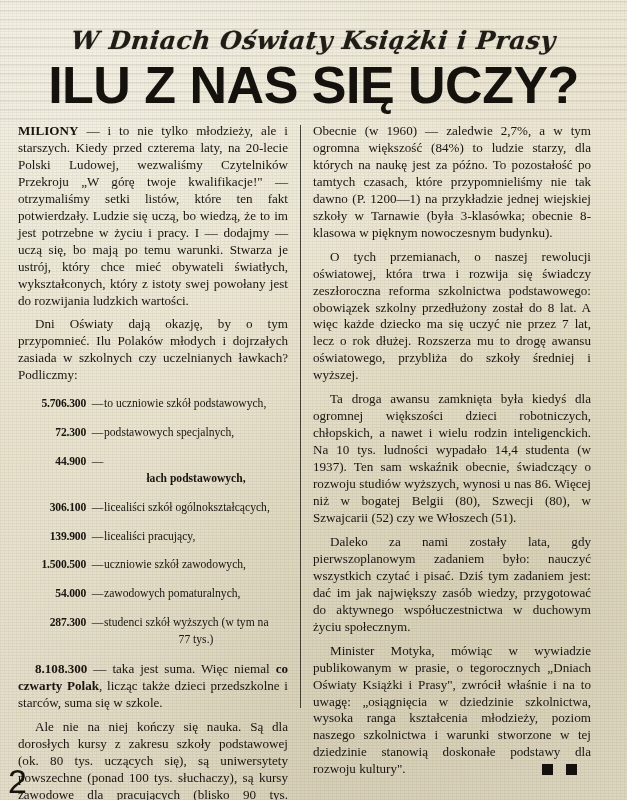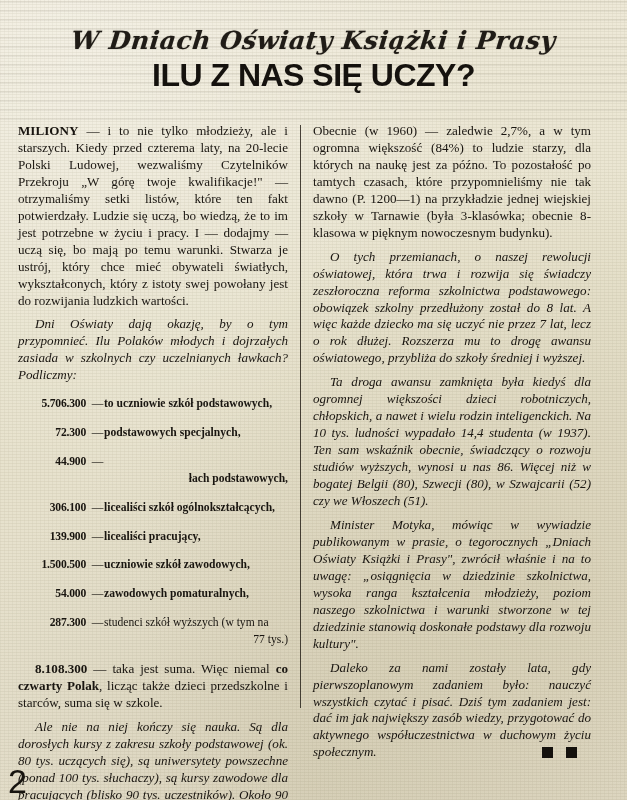--- a/index.html
+++ b/index.html
@@ -47,21 +47,21 @@
     color:#201c17;
     margin:26px 0 0 0;
     padding:0 20px;
     text-shadow:0 0 1px rgba(40,35,25,.45);
     transform:skewX(-6deg);
   }
   .headline{
     text-align:center;
     font-family:"Liberation Sans",sans-serif;
     font-weight:700;
-    font-size:32px;
+    font-size:52px;
     letter-spacing:-0.5px;
     color:#15120e;
     margin:4px 0 0 0;
     line-height:1.02;
   }
 
   
   .cols{
     position:absolute;
     top:123px;left:0;right:0;bottom:0;
@@ -81,21 +81,21 @@
   .rule{
     width:1px;
     background:#2b261d;
     margin:2px 8px 92px 0;
     opacity:.85;
     flex:0 0 auto;
   }
   .col-right{padding-left:4px;}
 
   p{margin:0 0 0 0;text-indent:17px;}
-  p + p{margin-top:7px;font-style:italic;}
+  p + p{margin-top:7px;}
   p.noind{text-indent:0;}
   b,.b{font-weight:700;}
 
   
   .stats{
     margin:9px 0 9px 0;
     font-size:11.6px;
     line-height:1.44;
   }
   .srow{
@@ -107,24 +107,24 @@
   .snum{
     flex:0 0 68px;
     text-align:right;
     font-weight:700;
     letter-spacing:-.2px;
     padding-right:5px;
     white-space:nowrap;
   }
   .sdash{flex:0 0 13px;text-align:center;}
   .sdesc{flex:1 1 auto;text-align:justify;}
-  .sdesc.bold{font-weight:700;}
+  .sdesc.bold{font-weight:400;}
   .scont{
     margin-left:86px;
-    text-align:right;
+    text-align:center;
   }
   .scont.bold{font-weight:700;}
 
   .sum{margin-top:12px;}
 
   
   .endmarks{
     display:flex;justify-content:flex-end;gap:13px;
     margin-top:-14px;padding-right:14px;
   }
@@ -224,23 +224,23 @@
     <div class="rule"></div>
 
     <div class="col col-right">
 
       <p class="noind"><span>Obecnie (w 1960) — zaledwie 2,7</span><span>%</span><span>, a w tym ogromna większość (84</span><span>%</span><span>) to ludzie starzy, dla których na naukę jest za późno. To pozostałość po tamtych czasach, które przypomnieliśmy nie tak dawno (P. 1200—1) na przykładzie jednej wiejskiej szkoły w Tarnawie (była 3-klasówka; obecnie 8-klasowa w pięknym nowoczesnym budynku).</span></p>
 
       <p>O tych przemianach, o naszej rewolucji oświatowej, która trwa i rozwija się świadczy zeszłoroczna reforma szkolnictwa podstawowego: obowiązek szkolny przedłużony został do 8 lat. A więc każde dziecko ma się uczyć nie przez 7 lat, lecz o rok dłużej. Rozszerza mu to drogę awansu oświatowego, przybliża do szkoły średniej i wyższej.</p>
 
       <p>Ta droga awansu zamknięta była kiedyś dla ogromnej większości dzieci robotniczych, chłopskich, a nawet i wielu rodzin inteligenckich. Na 10 tys. ludności wypadało 14,4 studenta (w 1937). Ten sam wskaźnik obecnie, świadczący o rozwoju studiów wyższych, wynosi u nas 86. Więcej niż w bogatej Belgii (80), Szwecji (80), w Szwajcarii (52) czy we Włoszech (51).</p>
 
+      <p>Daleko za nami zostały lata, gdy pierwszoplanowym zadaniem było: nauczyć wszystkich czytać i pisać. Dziś tym zadaniem jest: dać im jak największy zasób wiedzy, przygotować do aktywnego współuczestnictwa w duchowym życiu społecznym.</p>
+
       <p>Minister Motyka, mówiąc w wywiadzie publikowanym w prasie, o tegorocznych „Dniach Oświaty Książki i Prasy", zwrócił właśnie i na to uwagę: „osiągnięcia w dziedzinie szkolnictwa, wysoka ranga kształcenia młodzieży, poziom naszego szkolnictwa i warunki stworzone w tej dziedzinie stanowią doskonałe podstawy dla rozwoju kultury".</p>
-
-      <p>Daleko za nami zostały lata, gdy pierwszoplanowym zadaniem było: nauczyć wszystkich czytać i pisać. Dziś tym zadaniem jest: dać im jak największy zasób wiedzy, przygotować do aktywnego współuczestnictwa w duchowym życiu społecznym.</p>
 
       <div class="endmarks">
         <span class="endmark"></span>
         <span class="endmark"></span>
       </div>
 
     </div>
 
   </div>
 

